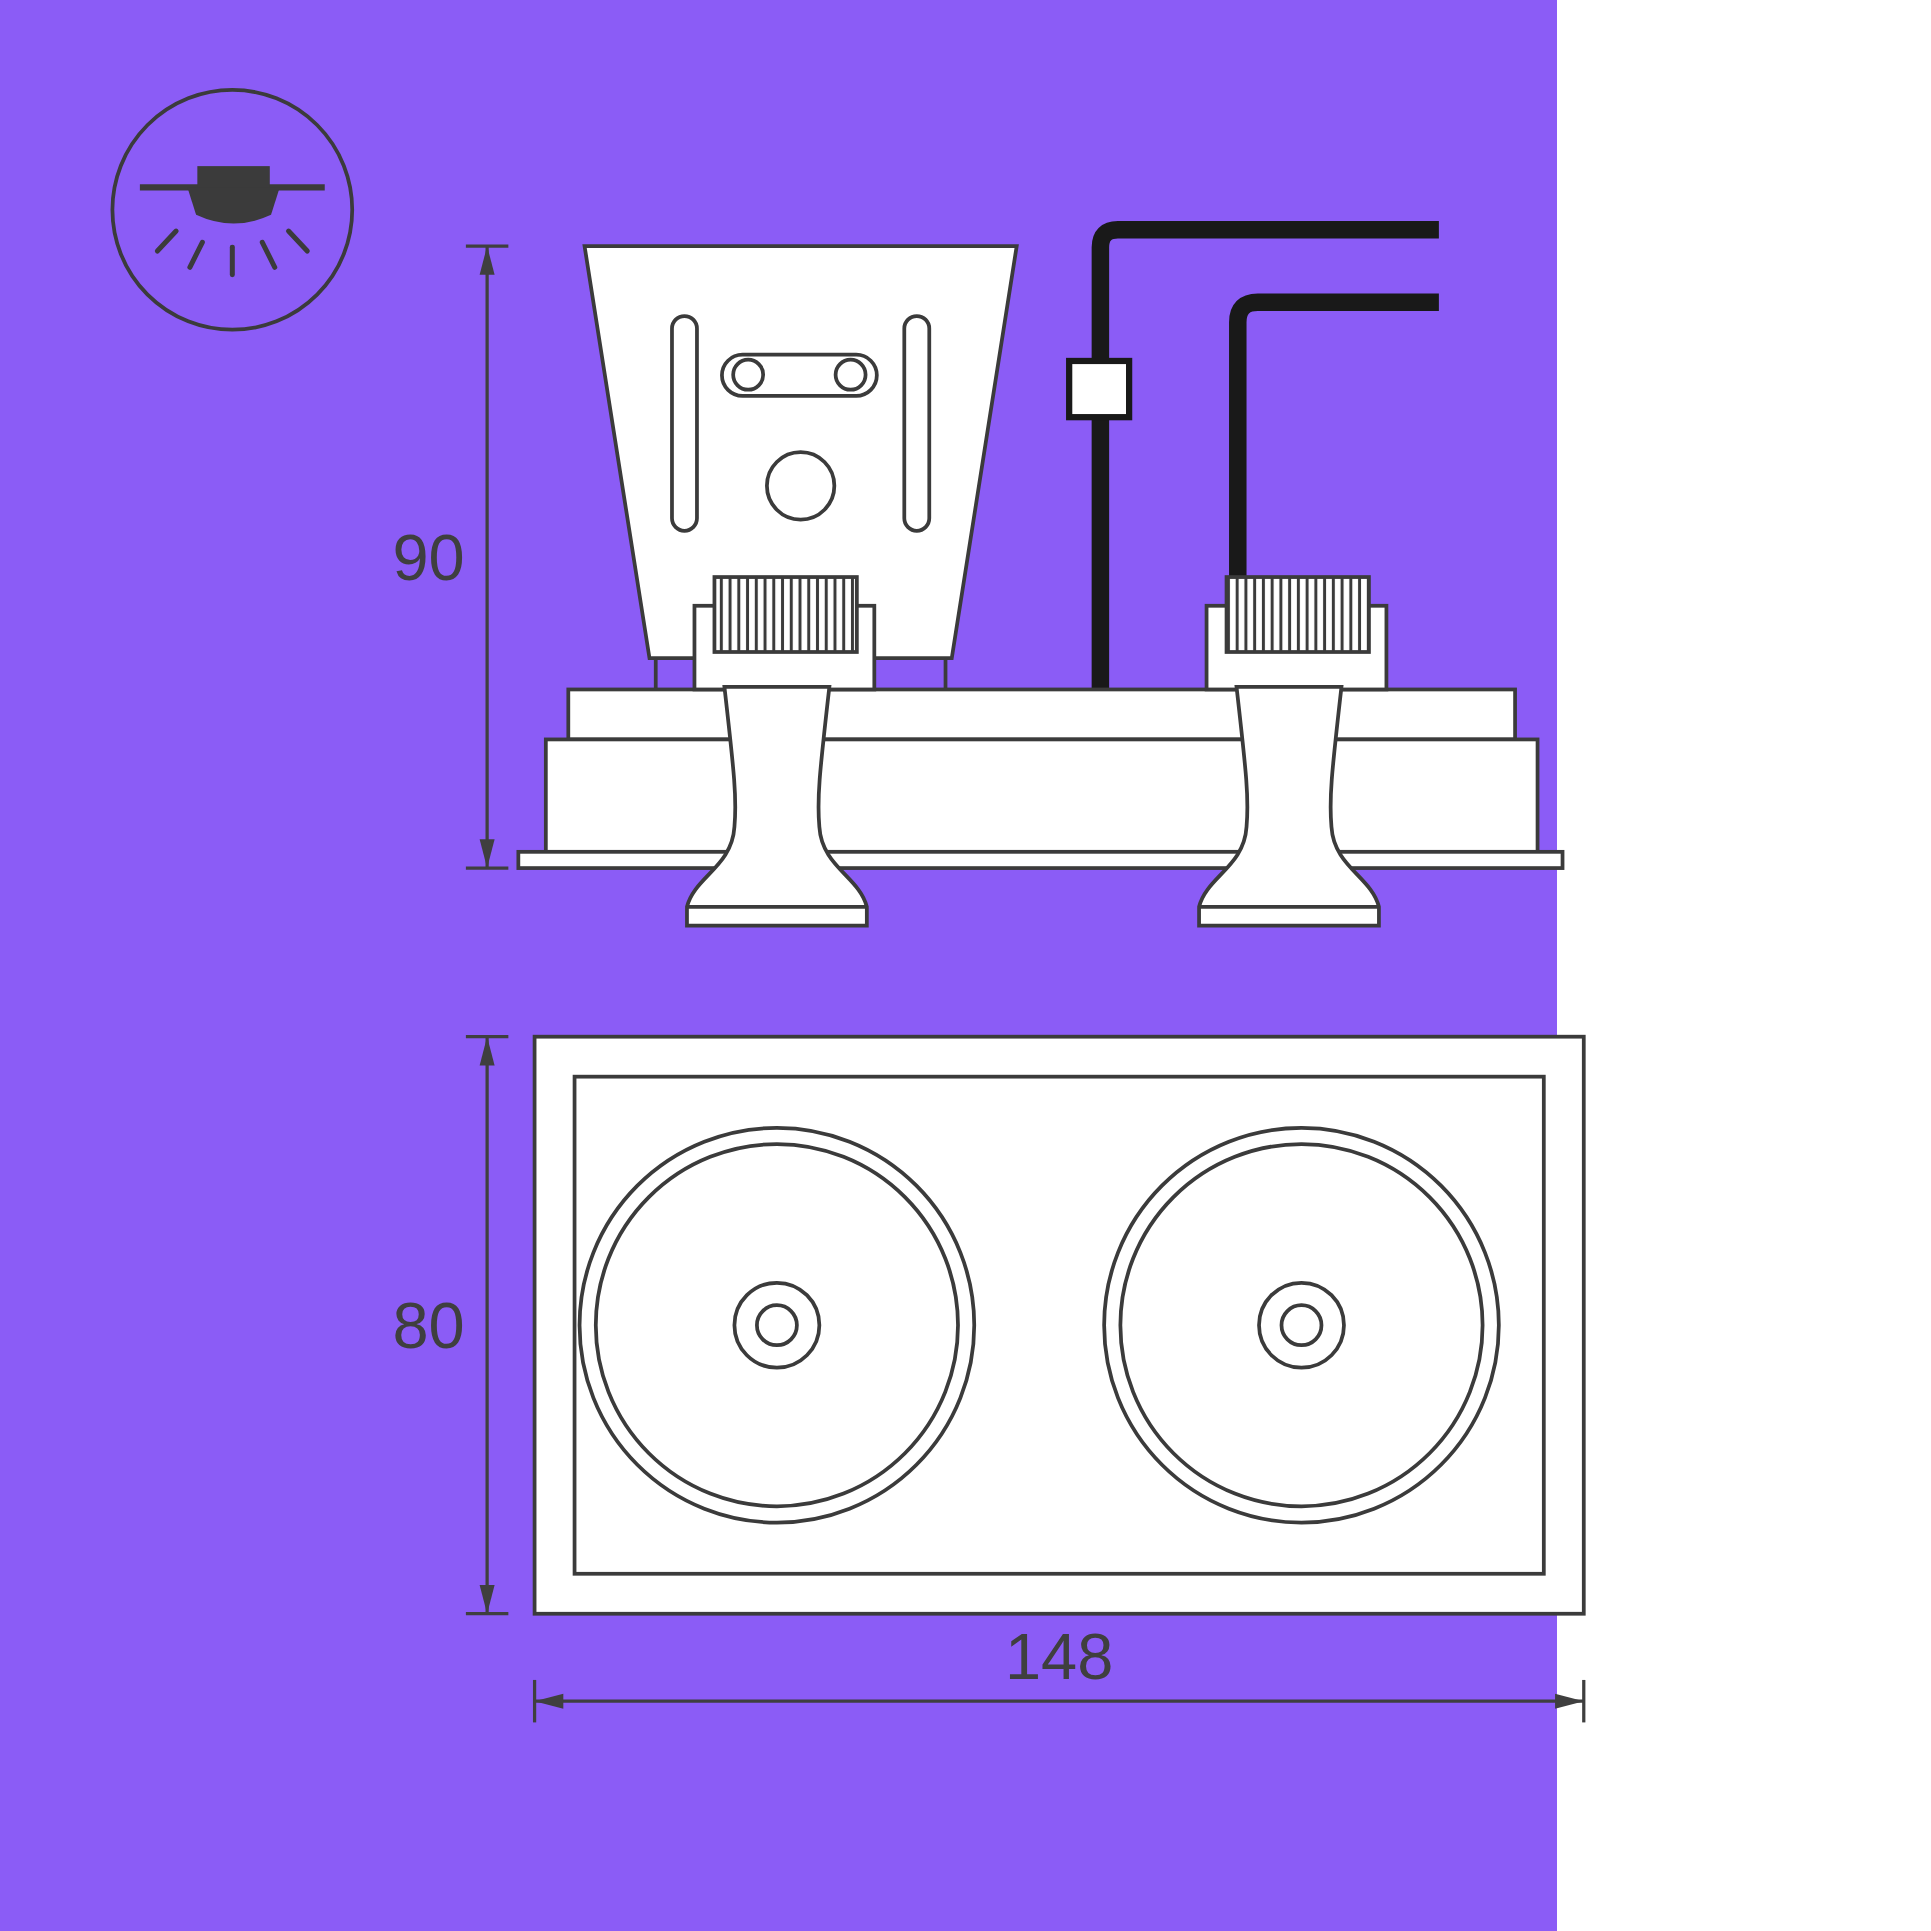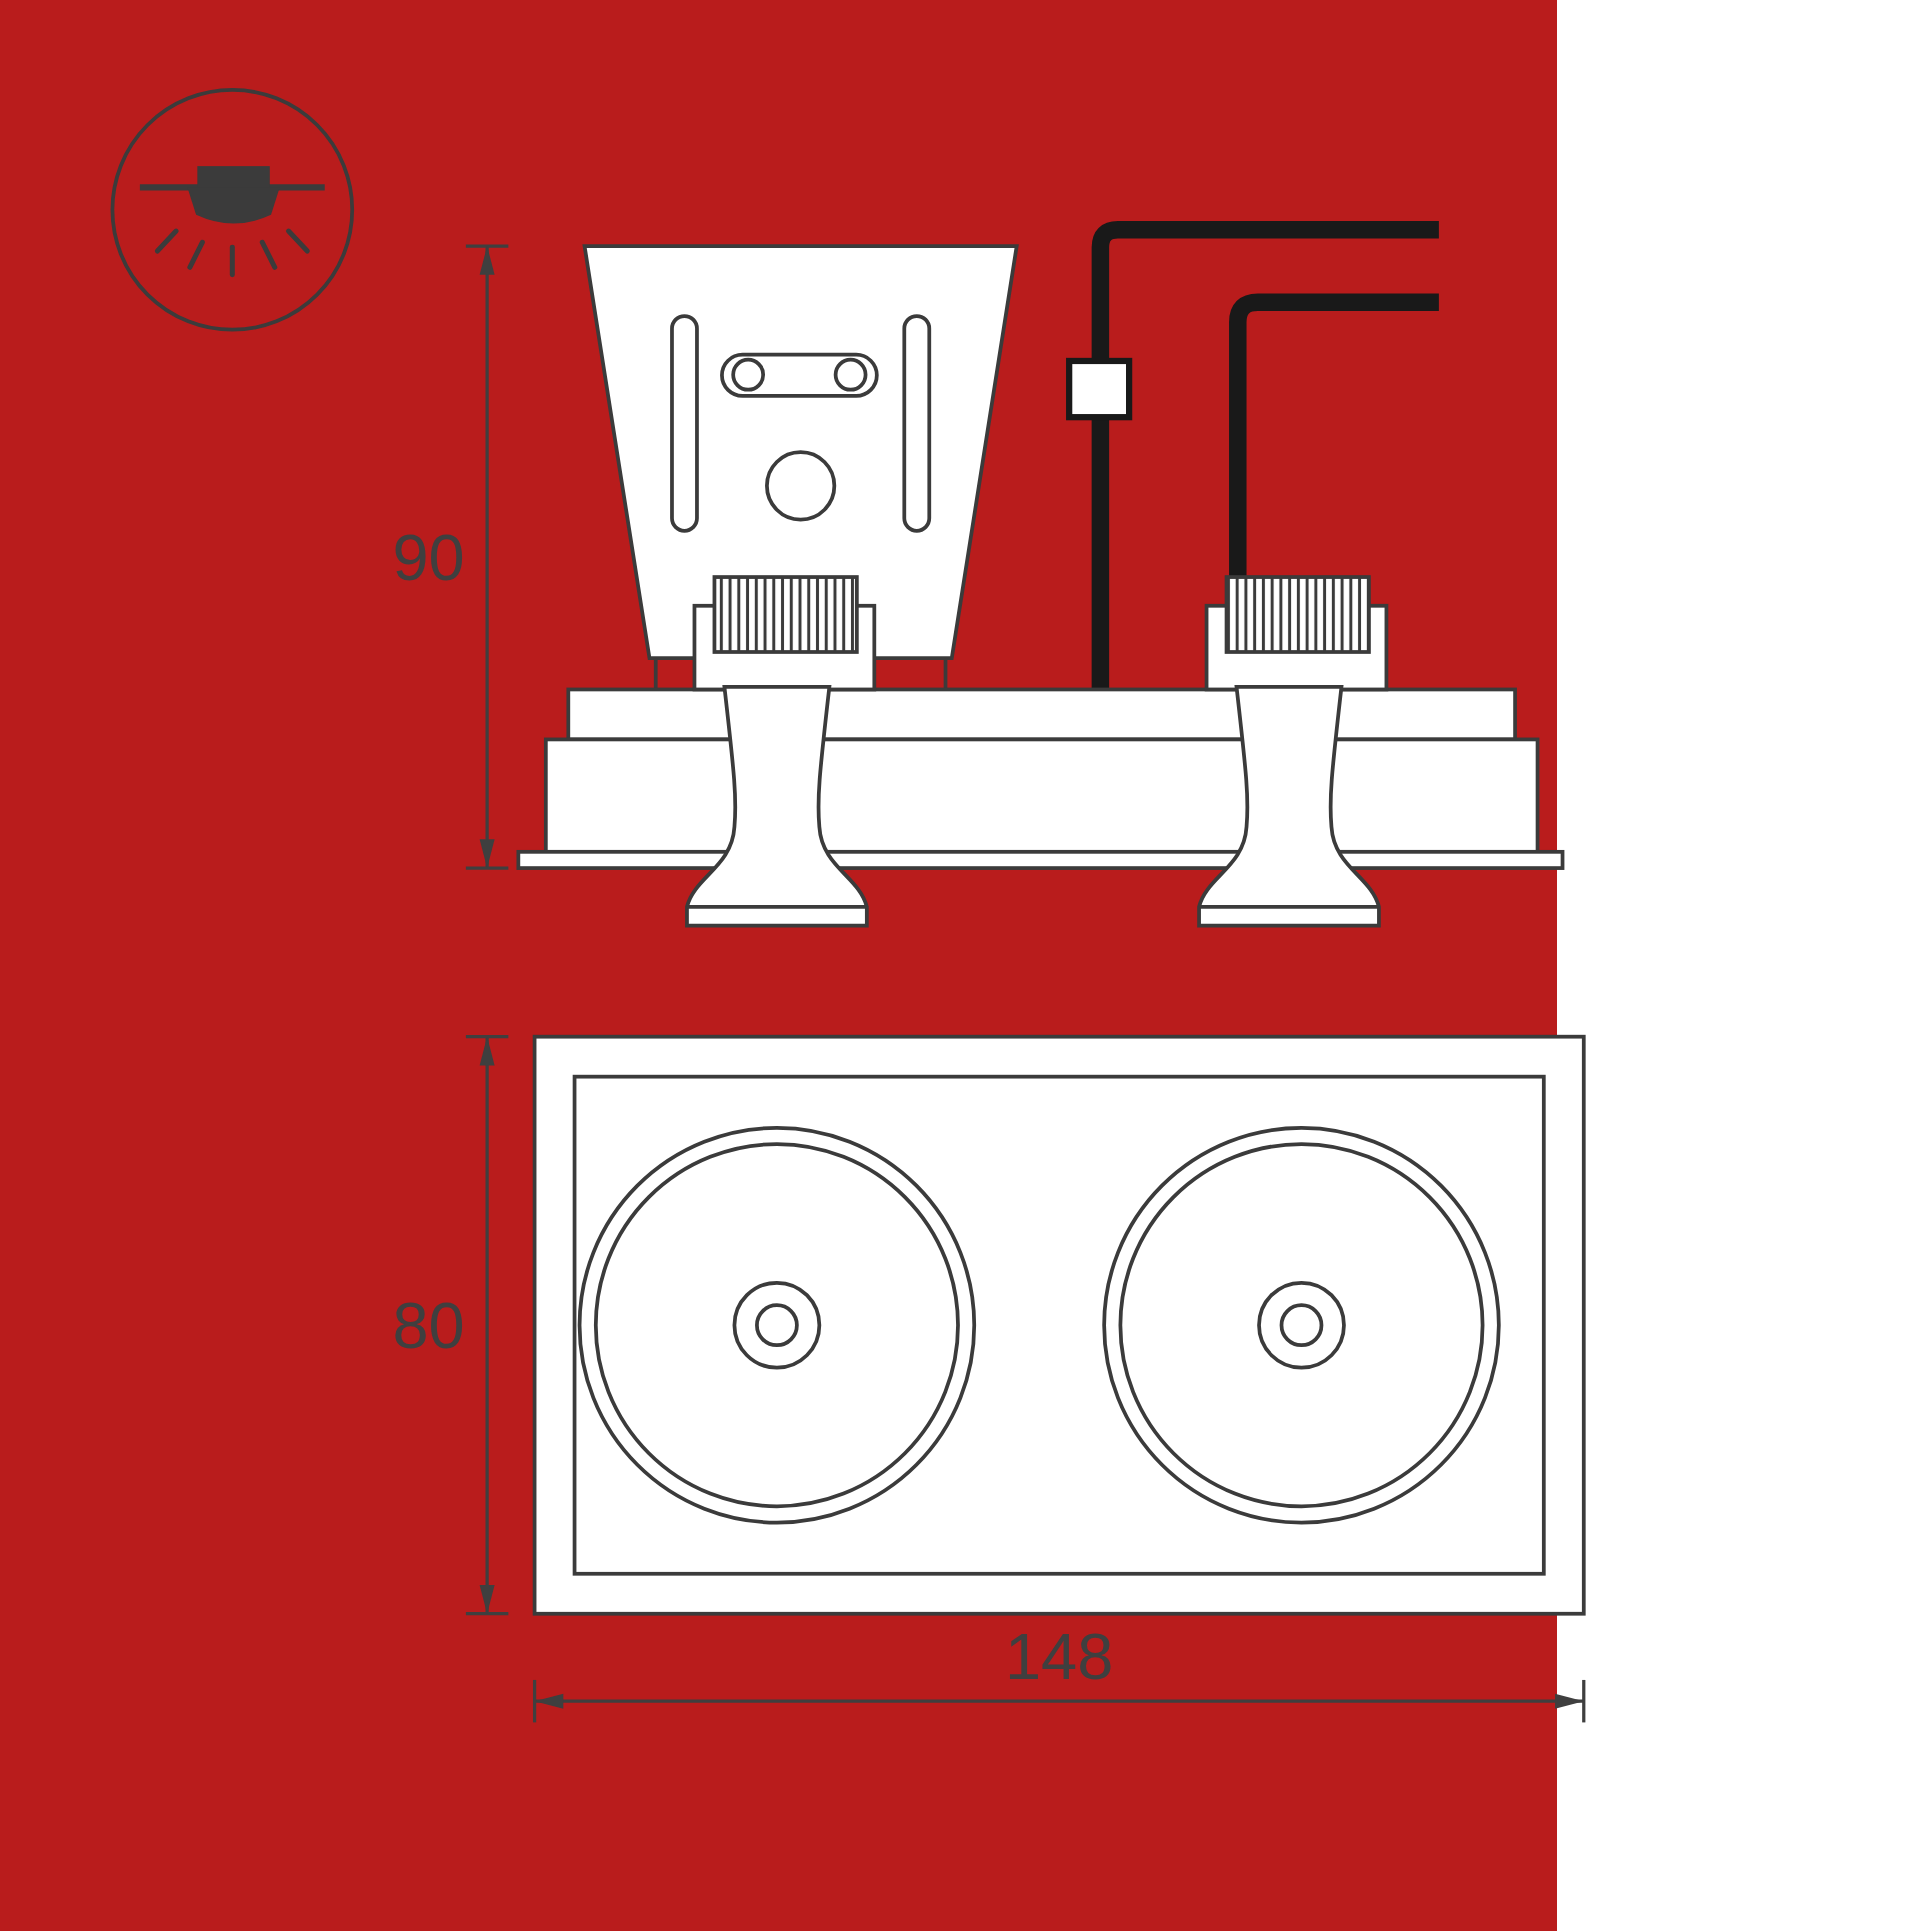--- a/index.html
+++ b/index.html
@@ -1,17 +1,17 @@
 <!DOCTYPE html>
 <html><head>
 <meta charset="utf-8">
 <style>
   html,body{margin:0;padding:0;background:#ffffff;}
   .page{
-    width:1557px;height:1931px;background:#b91c1c;position:relative;
+    width:1557px;height:1931px;background:#8b5cf6;position:relative;
     font-family:"Liberation Sans", sans-serif;
   }
   svg{display:block;}
   text{
     font-family:"Liberation Sans", sans-serif;
     fill:#3f3f3f;
   }
   .thin{stroke:#3b3b3b;stroke-width:3;fill:none;}
   .thinw{stroke:#3b3b3b;stroke-width:3;fill:#ffffff;}
   .dim{stroke:#3f3f3f;stroke-width:2.6;fill:none;}

